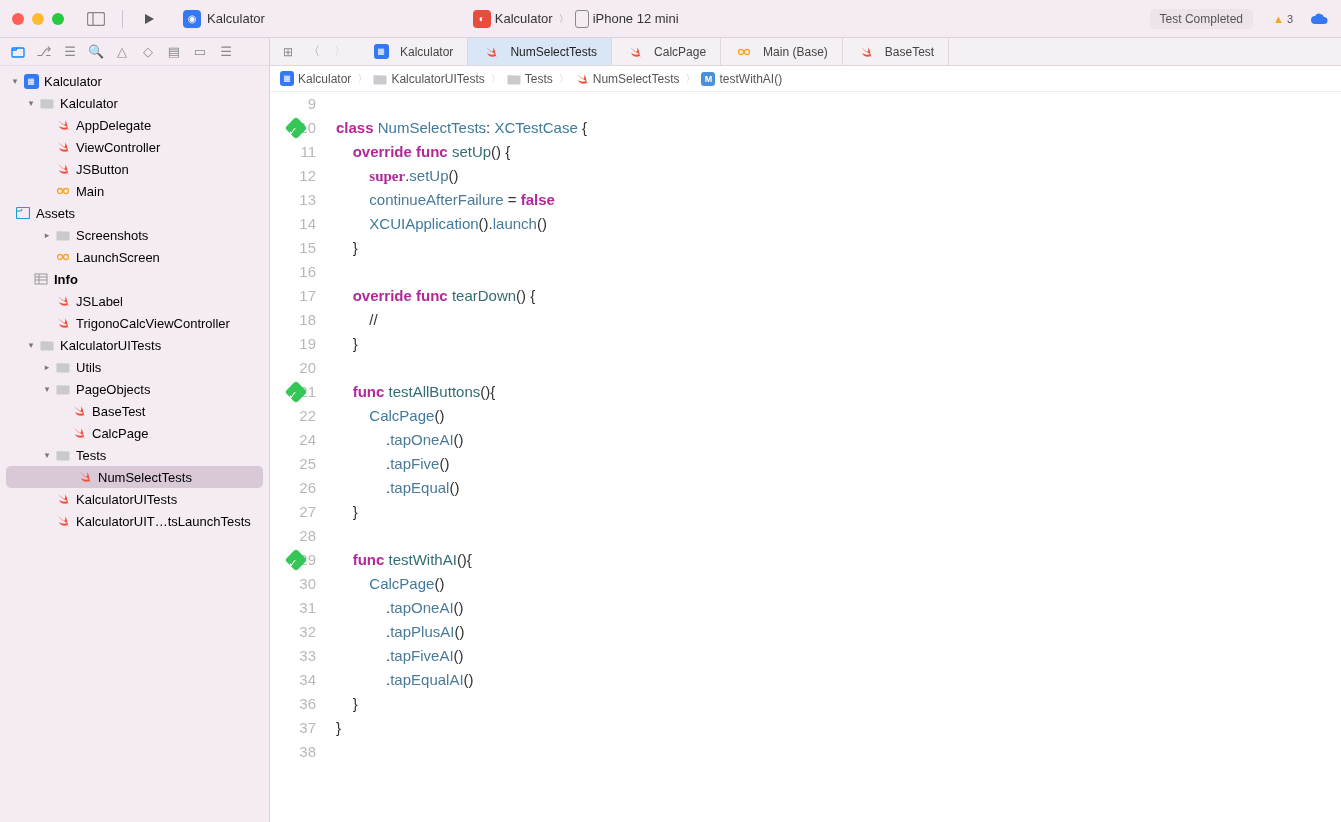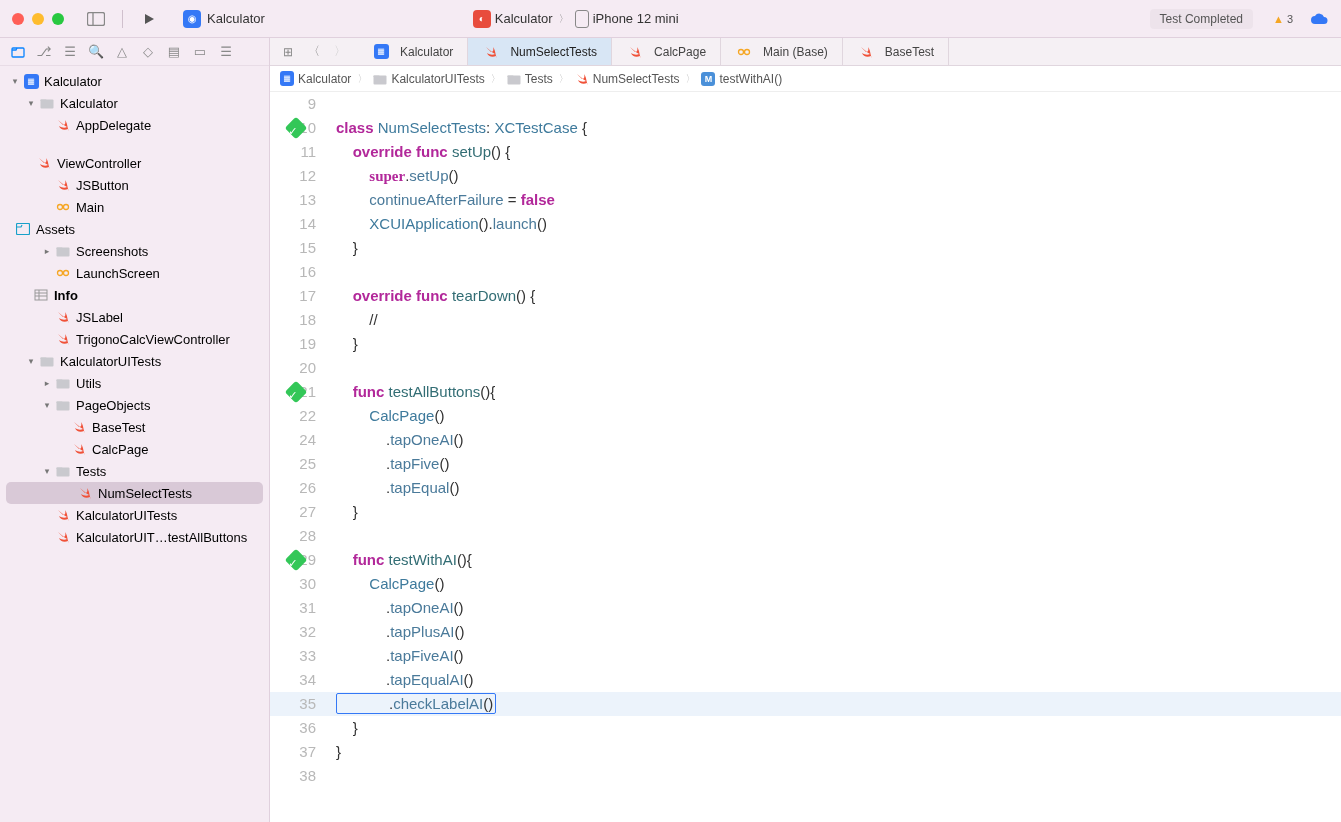--- a/index.html
+++ b/index.html
@@ -156,21 +156,21 @@
         </div>
         <div class="tree-row" style="padding-left: 40px;">
           <span class="tw"></span>
           <span class="fi">
             <svg width="14" height="14" viewBox="0 0 14 14">
               <path d="M2 2 C7 6 9 8 11 9 C9 10 6 10 3 8 C4 11 8 13 12 11 C12 11 12 12 13 13 C11 10 12 6 9 2 C10 5 9 7 7 7 C5 5 3 3 2 2 Z" fill="#f05138"></path>
             </svg>
           </span>
           <span>AppDelegate</span>
         </div>
-        <div class="tree-row" style="padding-left: 21px; margin-top: 16px;">
+        <div class="tree-row" style="padding-left: 40px;">
           <span class="tw"></span>
           <span class="fi">
             <svg width="14" height="14" viewBox="0 0 14 14">
               <path d="M2 2 C7 6 9 8 11 9 C9 10 6 10 3 8 C4 11 8 13 12 11 C12 11 12 12 13 13 C11 10 12 6 9 2 C10 5 9 7 7 7 C5 5 3 3 2 2 Z" fill="#f05138"></path>
             </svg>
           </span>
           <span>ViewController</span>
         </div>
         <div class="tree-row" style="padding-left: 40px;">
           <span class="tw"></span>
@@ -327,21 +327,21 @@
           </span>
           <span>KalculatorUITests</span>
         </div>
         <div class="tree-row" style="padding-left: 40px;">
           <span class="tw"></span>
           <span class="fi">
             <svg width="14" height="14" viewBox="0 0 14 14">
               <path d="M2 2 C7 6 9 8 11 9 C9 10 6 10 3 8 C4 11 8 13 12 11 C12 11 12 12 13 13 C11 10 12 6 9 2 C10 5 9 7 7 7 C5 5 3 3 2 2 Z" fill="#f05138"></path>
             </svg>
           </span>
-          <span>KalculatorUIT…testAllButtons</span>
+          <span>KalculatorUIT…tsLaunchTests</span>
         </div>
       </div>
   </div>
 
   <div class="editor">
     <div class="tabbar">
       <div class="tab-nav">
         <div class="tn">⊞</div>
         <div class="tn">〈</div>
         <div class="tn" style="color:#ccc">〉</div>
@@ -526,24 +526,20 @@
           <div class="txt">            .<span class="call">tapPlusAI</span>()</div>
         </div>
         <div class="line">
           <div class="gutter">33</div>
           <div class="txt">            .<span class="call">tapFiveAI</span>()</div>
         </div>
         <div class="line">
           <div class="gutter">34</div>
           <div class="txt">            .<span class="call">tapEqualAI</span>()</div>
         </div>
-        <div class="line current">
-          <div class="gutter">35</div>
-          <div class="txt"><span class="boxed">            .<span class="call">checkLabelAI</span>()</span></div>
-        </div>
         <div class="line">
           <div class="gutter">36</div>
           <div class="txt">    }</div>
         </div>
         <div class="line">
           <div class="gutter">37</div>
           <div class="txt">}</div>
         </div>
         <div class="line">
           <div class="gutter">38</div>

